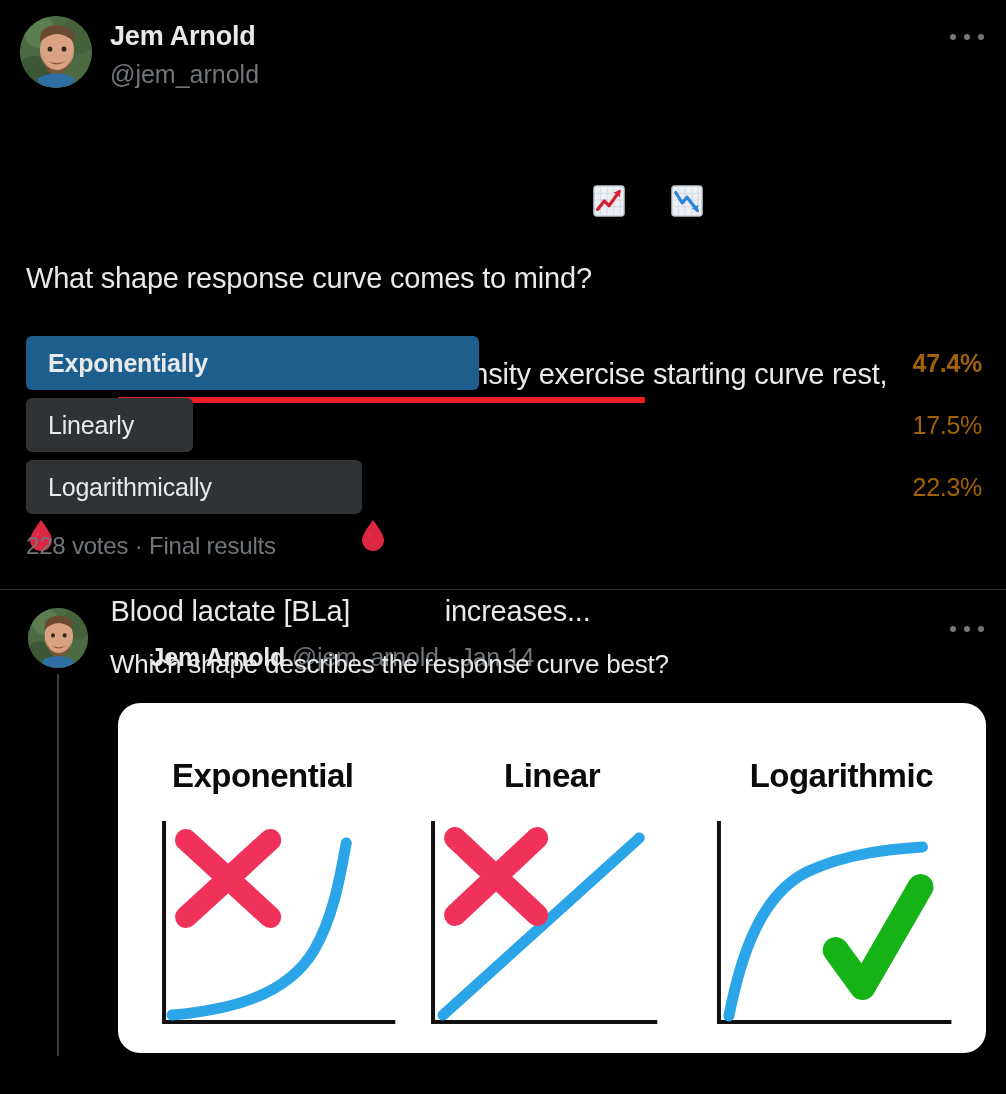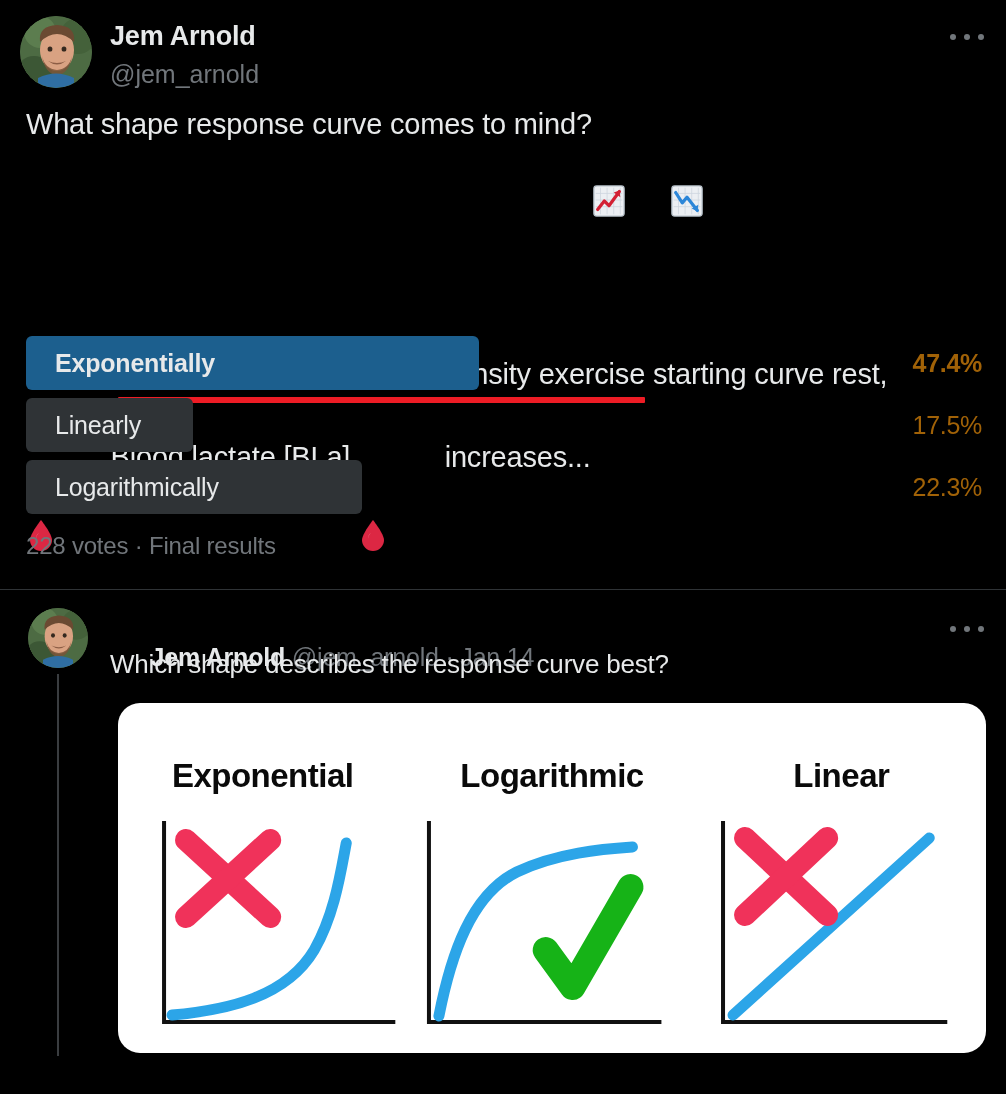--- a/index.html
+++ b/index.html
@@ -38,21 +38,21 @@
     display:flex; align-items:center; justify-content:space-between;
   }
   .more-dots i {
     display:block; width:6px; height:6px; border-radius:50%;
     background:#71767B;
   }
 
   .tweet-body { position:absolute; left:26px; top:104px; width:960px; }
   .line {
     font-size:29px; line-height:40px; color:#E7E9EA;
-    letter-spacing:-0.2px; display:flex; align-items:flex-start;
+    letter-spacing:-0.2px; display:flex; align-items:flex-end;
     white-space:pre;
   }
   .line-1 { margin-bottom:0; }
   .line-2 { margin-top:56px; position:relative; }
   .line-3 { margin-top:43px; }
 
   .underline-wrap { position:relative; display:inline-block; }
   .underline-wrap::after {
     content:""; position:absolute; left:0; right:0; bottom:-9px;
     height:6px; background:#EE1C25; border-radius:1px;
@@ -67,21 +67,21 @@
   .poll-row {
     position:relative; height:54px; margin-bottom:8px;
   }
   .poll-bar {
     position:absolute; left:0; top:0; height:54px;
     border-radius:6px; display:flex; align-items:center;
   }
   .poll-bar.winner { background:#1C5F8E; }
   .poll-bar.normal { background:#2F3336;text-align:right; }
   .poll-label {
-    padding-left:29px; font-size:25px; color:#E7E9EA;
+    padding-left:22px; font-size:25px; color:#E7E9EA;
     white-space:nowrap; letter-spacing:-0.2px;
   }
   .poll-bar.winner .poll-label { font-weight:bold; }
   .poll-pct {
     position:absolute; right:0; top:0; height:54px;
     display:flex; align-items:center;
     font-size:25px; color:#a16207; letter-spacing:-0.3px;
   }
   .poll-row.winner .poll-pct { font-weight:bold; }
   .poll-meta {
@@ -317,43 +317,43 @@
             </g>
             <path d="M54 280 C 110 275, 168 262, 196 215 C 216 180, 222 140, 228 108" fill="none" stroke="#2CA5E8" stroke-width="11" stroke-linecap="round"></path>
             <g stroke="#F0325A" stroke-width="22" stroke-linecap="round">
               <line x1="68" y1="105" x2="152" y2="182"></line>
               <line x1="152" y1="105" x2="68" y2="182"></line>
             </g>
           </svg>
         </div>
 
         <div class="panel">
+          <div class="panel-title">Linear</div>
+          <svg viewBox="0 0 289 350" preserveAspectRatio="none" xmlns="http://www.w3.org/2000/svg">
+            <g>
+              <path d="M26 86 L26 287 L250 287" fill="none" stroke="#111111" stroke-width="4"></path>
+            </g>
+            <path d="M36 280 L232 103" fill="none" stroke="#2CA5E8" stroke-width="11" stroke-linecap="round"></path>
+            <g stroke="#F0325A" stroke-width="22" stroke-linecap="round">
+              <line x1="48" y1="103" x2="130" y2="180"></line>
+              <line x1="130" y1="103" x2="48" y2="180"></line>
+            </g>
+          </svg>
+        </div>
+
+        <div class="panel">
           <div class="panel-title">Logarithmic</div>
           <svg viewBox="0 0 290 350" preserveAspectRatio="none" xmlns="http://www.w3.org/2000/svg">
             <g>
               <path d="M22 86 L22 287 L255 287" fill="none" stroke="#111111" stroke-width="4"></path>
             </g>
             <path d="M32 281 C 44 220, 64 160, 110 137 C 150 118, 196 114, 226 112" fill="none" stroke="#2CA5E8" stroke-width="11" stroke-linecap="round"></path>
             <g>
               <path d="M139 215 L166 252 L224 152" fill="none" stroke="#16B317" stroke-width="26" stroke-linecap="round" stroke-linejoin="round"></path>
             </g>
           </svg>
         </div>
 
-        <div class="panel">
-          <div class="panel-title">Linear</div>
-          <svg viewBox="0 0 289 350" preserveAspectRatio="none" xmlns="http://www.w3.org/2000/svg">
-            <g>
-              <path d="M26 86 L26 287 L250 287" fill="none" stroke="#111111" stroke-width="4"></path>
-            </g>
-            <path d="M36 280 L232 103" fill="none" stroke="#2CA5E8" stroke-width="11" stroke-linecap="round"></path>
-            <g stroke="#F0325A" stroke-width="22" stroke-linecap="round">
-              <line x1="48" y1="103" x2="130" y2="180"></line>
-              <line x1="130" y1="103" x2="48" y2="180"></line>
-            </g>
-          </svg>
-        </div>
-
       </div>
     </div>
   </div>
 
 </div>
 
 </body></html>

